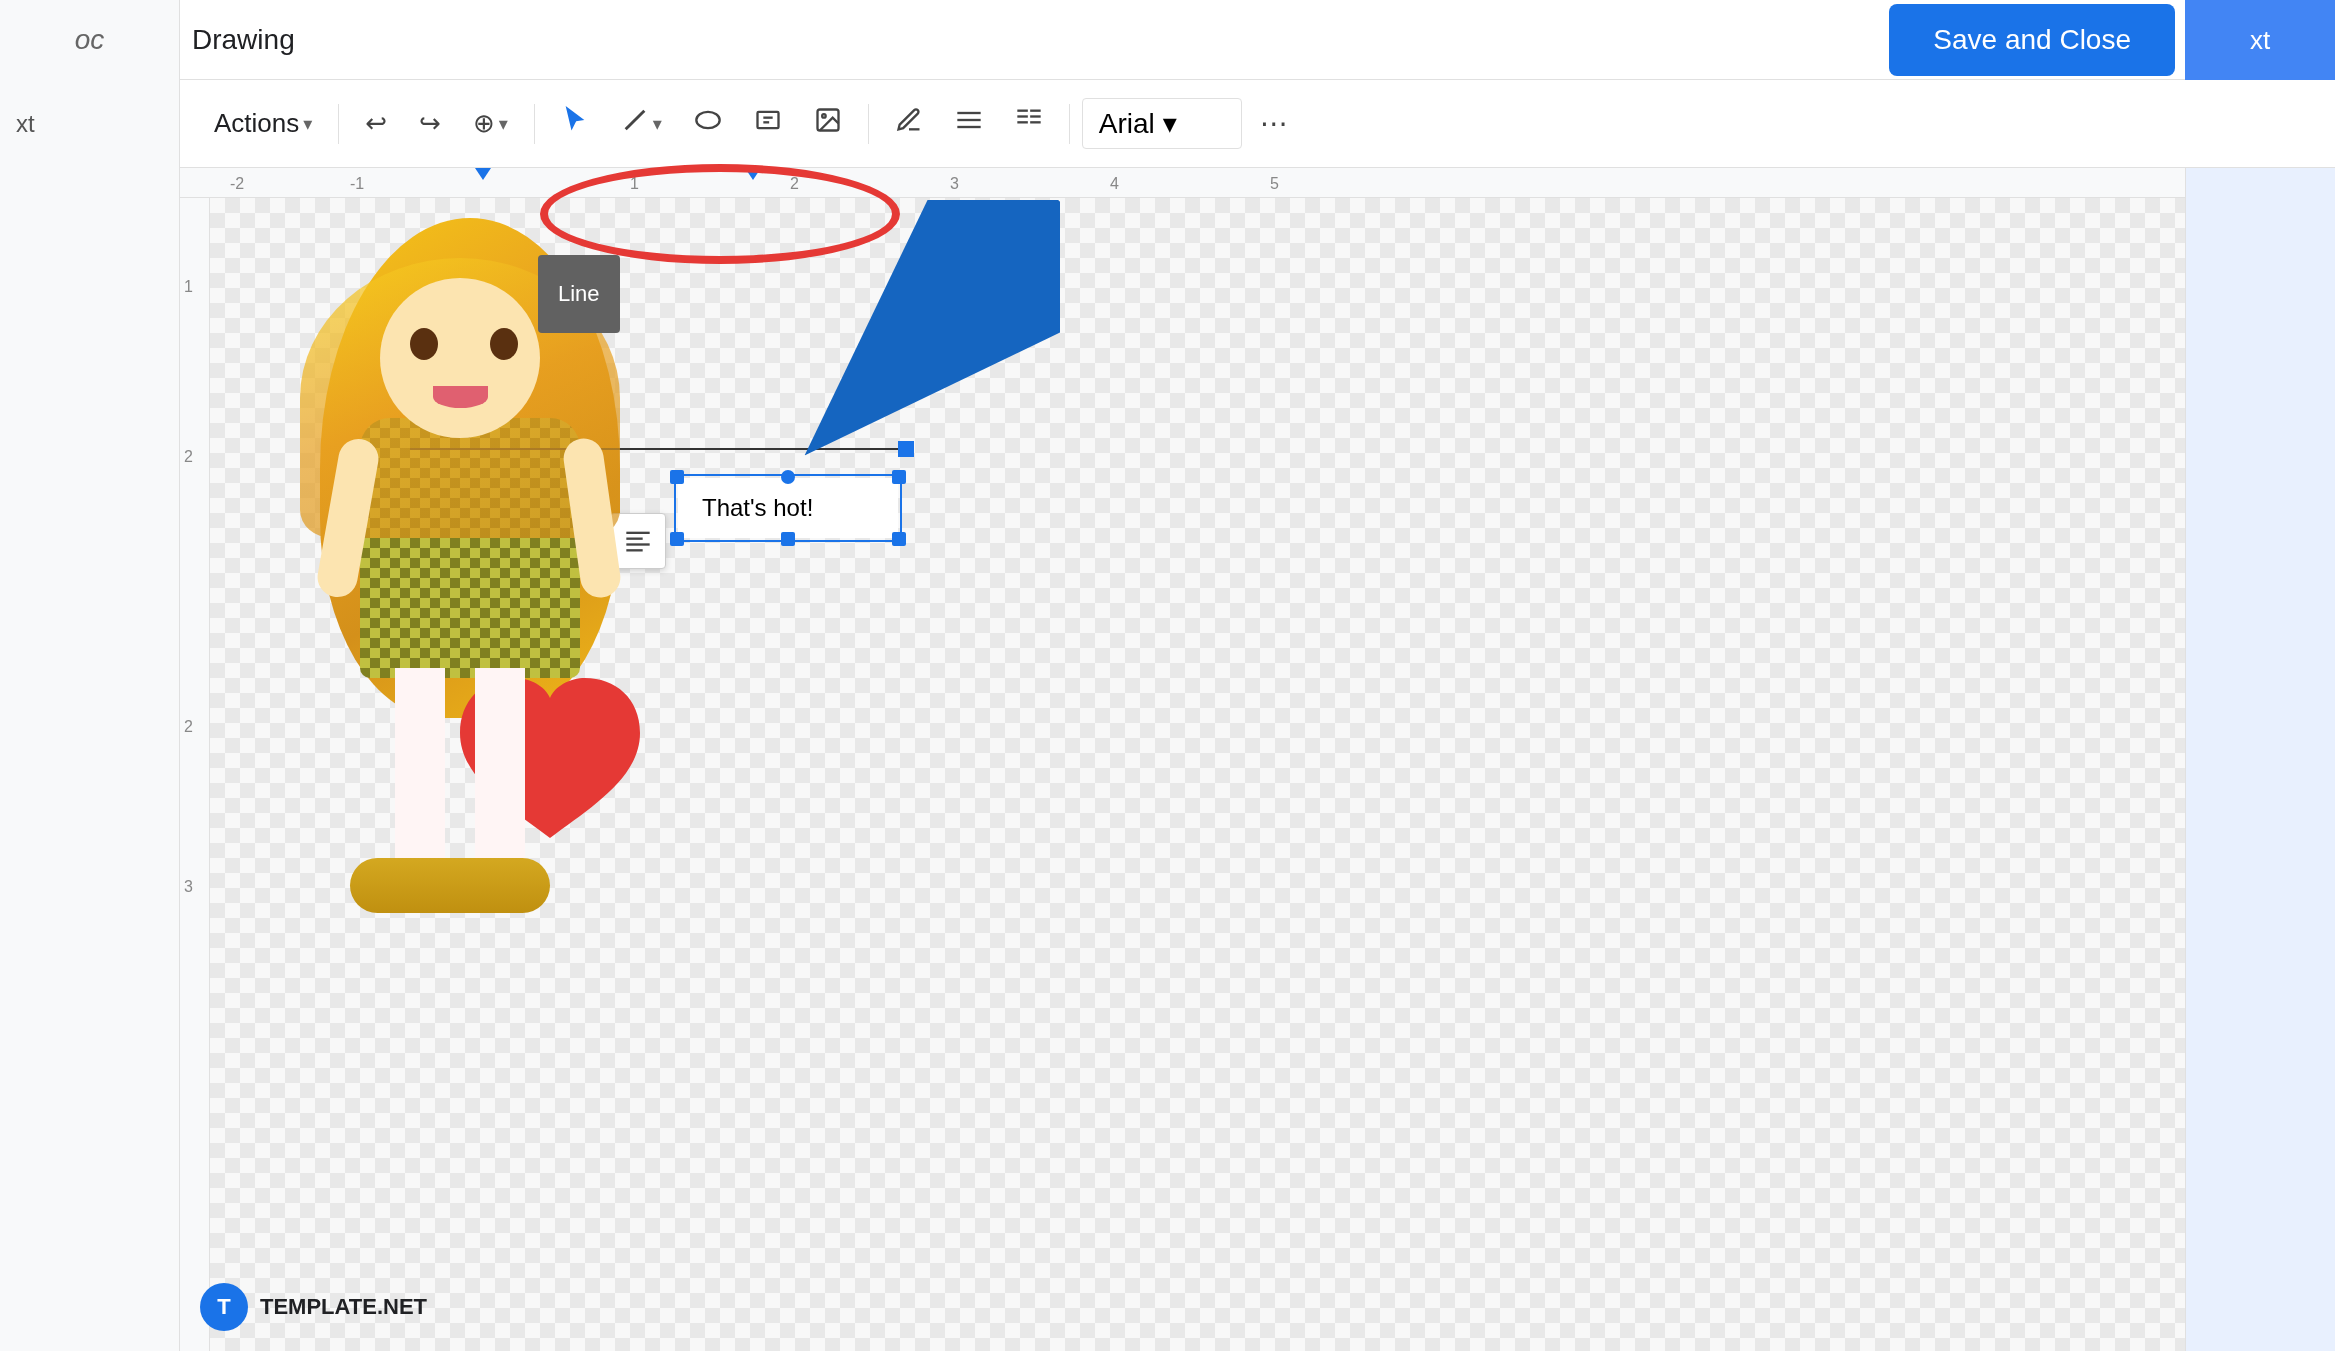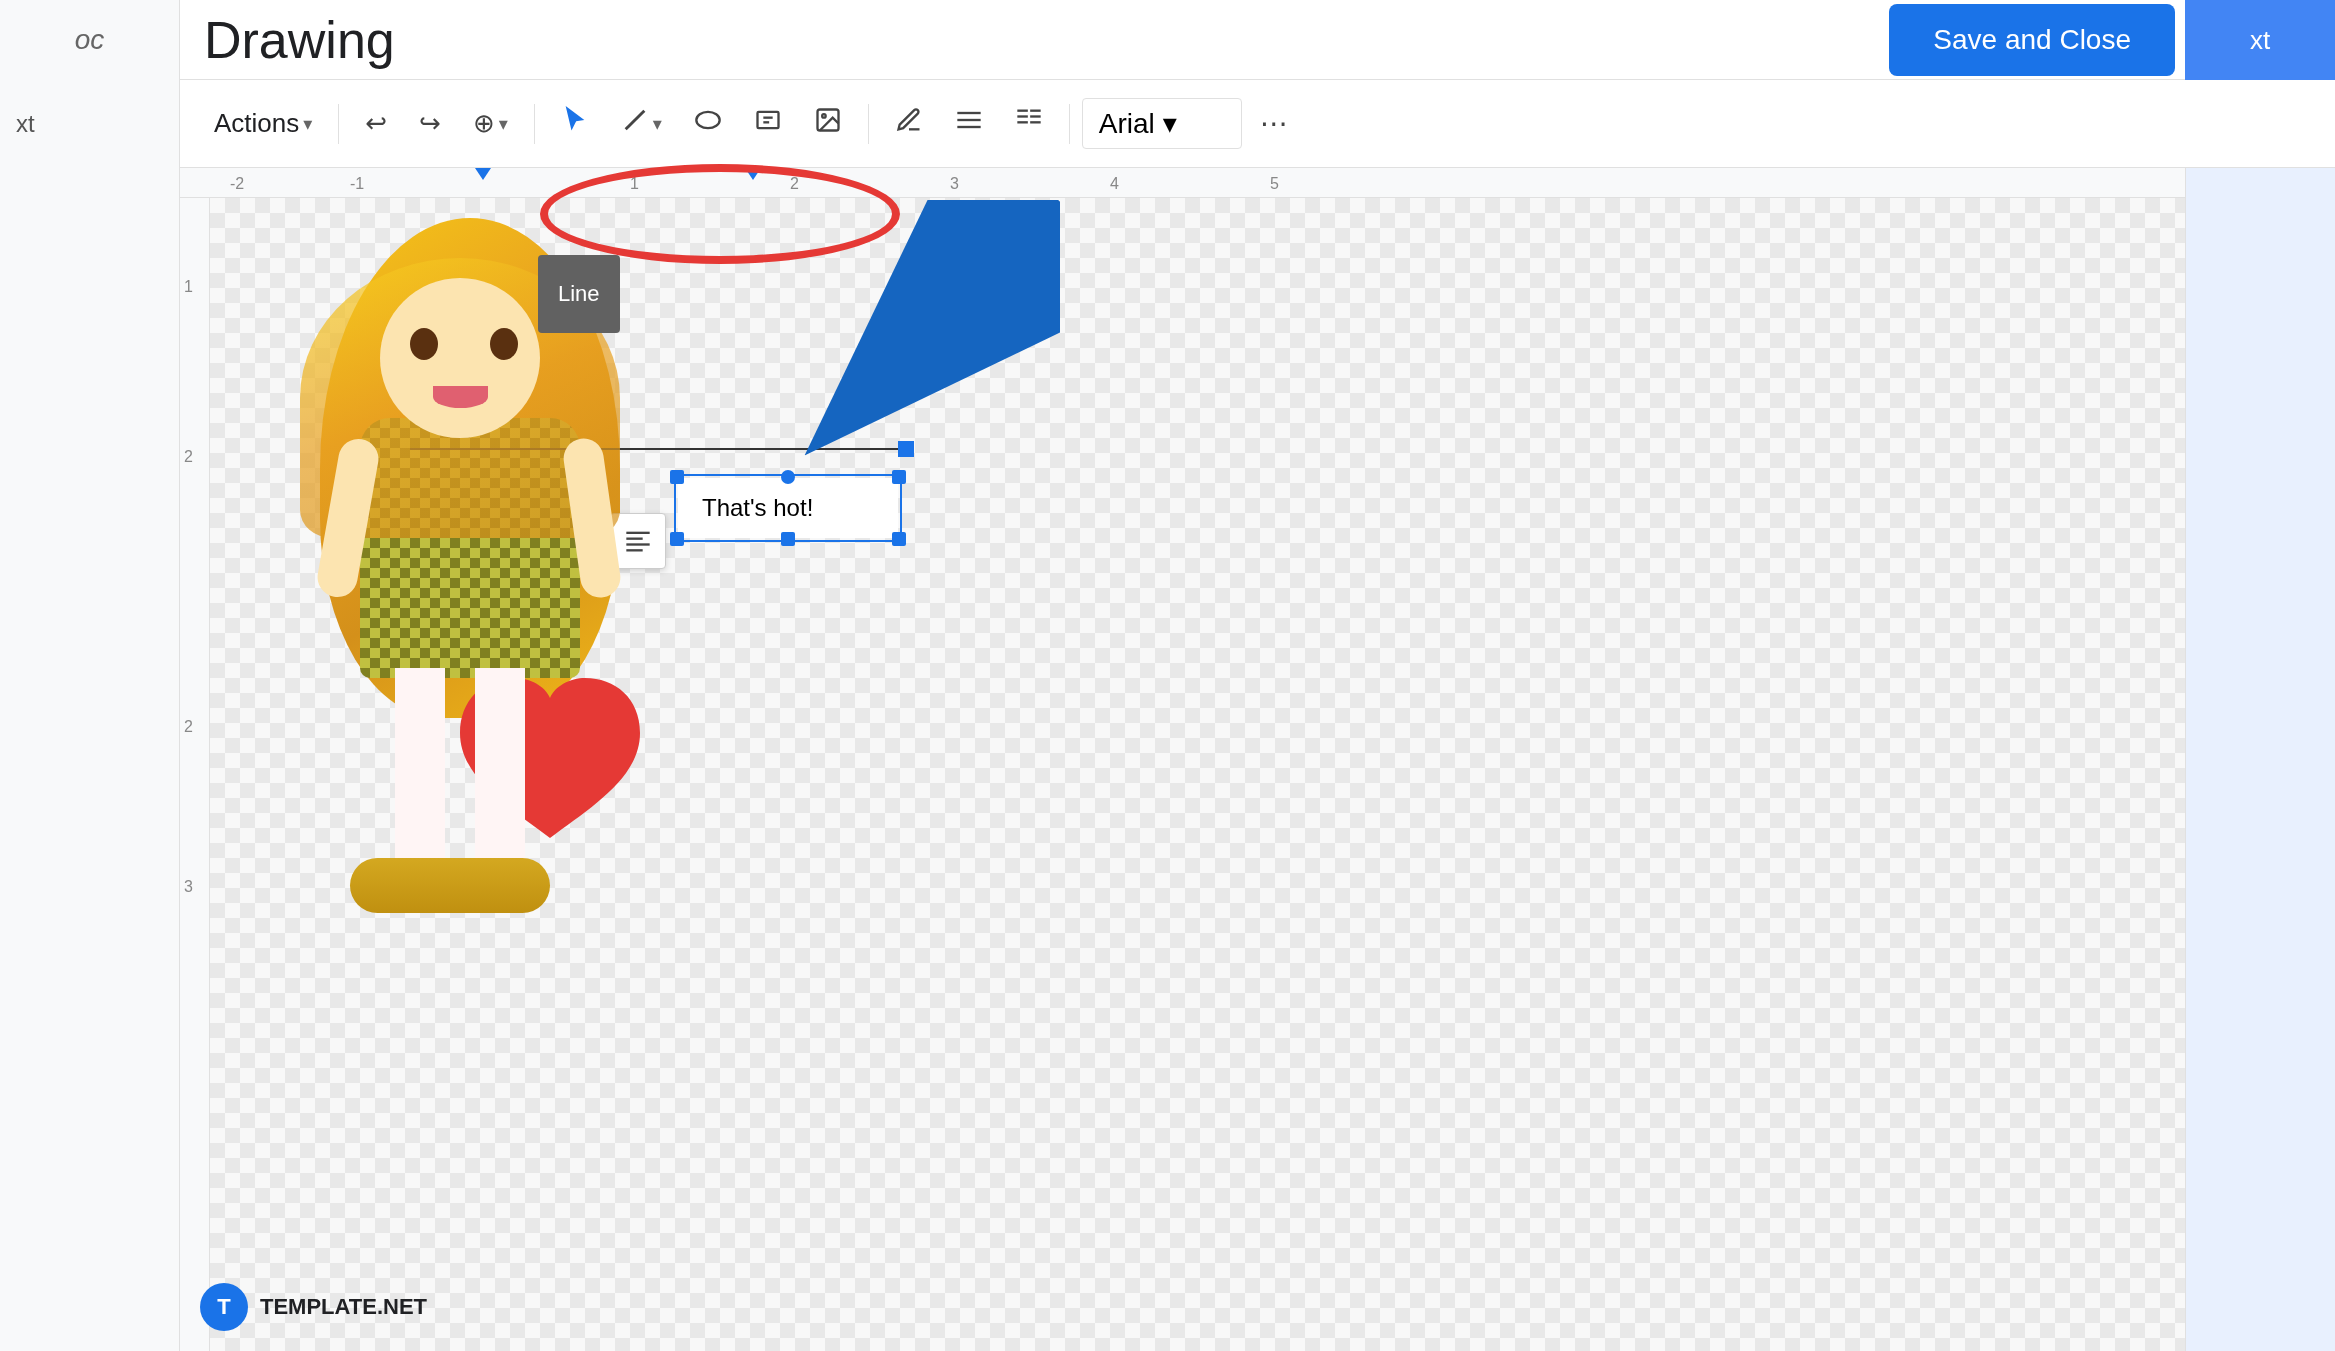--- a/index.html
+++ b/index.html
@@ -4,21 +4,21 @@
   <style>
     * { box-sizing: border-box; margin: 0; padding: 0; }
     body { font-family: Arial, sans-serif; background: #f1f3f4; overflow: hidden; width: 2335px; height: 1351px; }
 
     
     .header {
       background: white;
       height: 80px;
       display: flex;
       align-items: center;
-      padding: 0 24px;
+      padding: 0 12px;
       border-bottom: 1px solid #e0e0e0;
       position: relative;
     }
     .sidebar-strip {
       width: 180px;
       background: #f8f9fa;
       border-right: 1px solid #e0e0e0;
       position: absolute;
       left: 0;
       top: 0;
@@ -27,21 +27,21 @@
       align-items: center;
       justify-content: center;
       overflow: hidden;
     }
     .sidebar-text {
       font-size: 28px;
       color: #666;
       font-style: italic;
     }
     .drawing-title {
-      font-size: 52px;
+      font-size: 28px;
       font-weight: 400;
       color: #202124;
       margin-left: 180px;
     }
     .autosave-text {
       font-size: 24px;
       color: #5f6368;
       position: absolute;
       left: 50%;
       transform: translateX(-50%);

